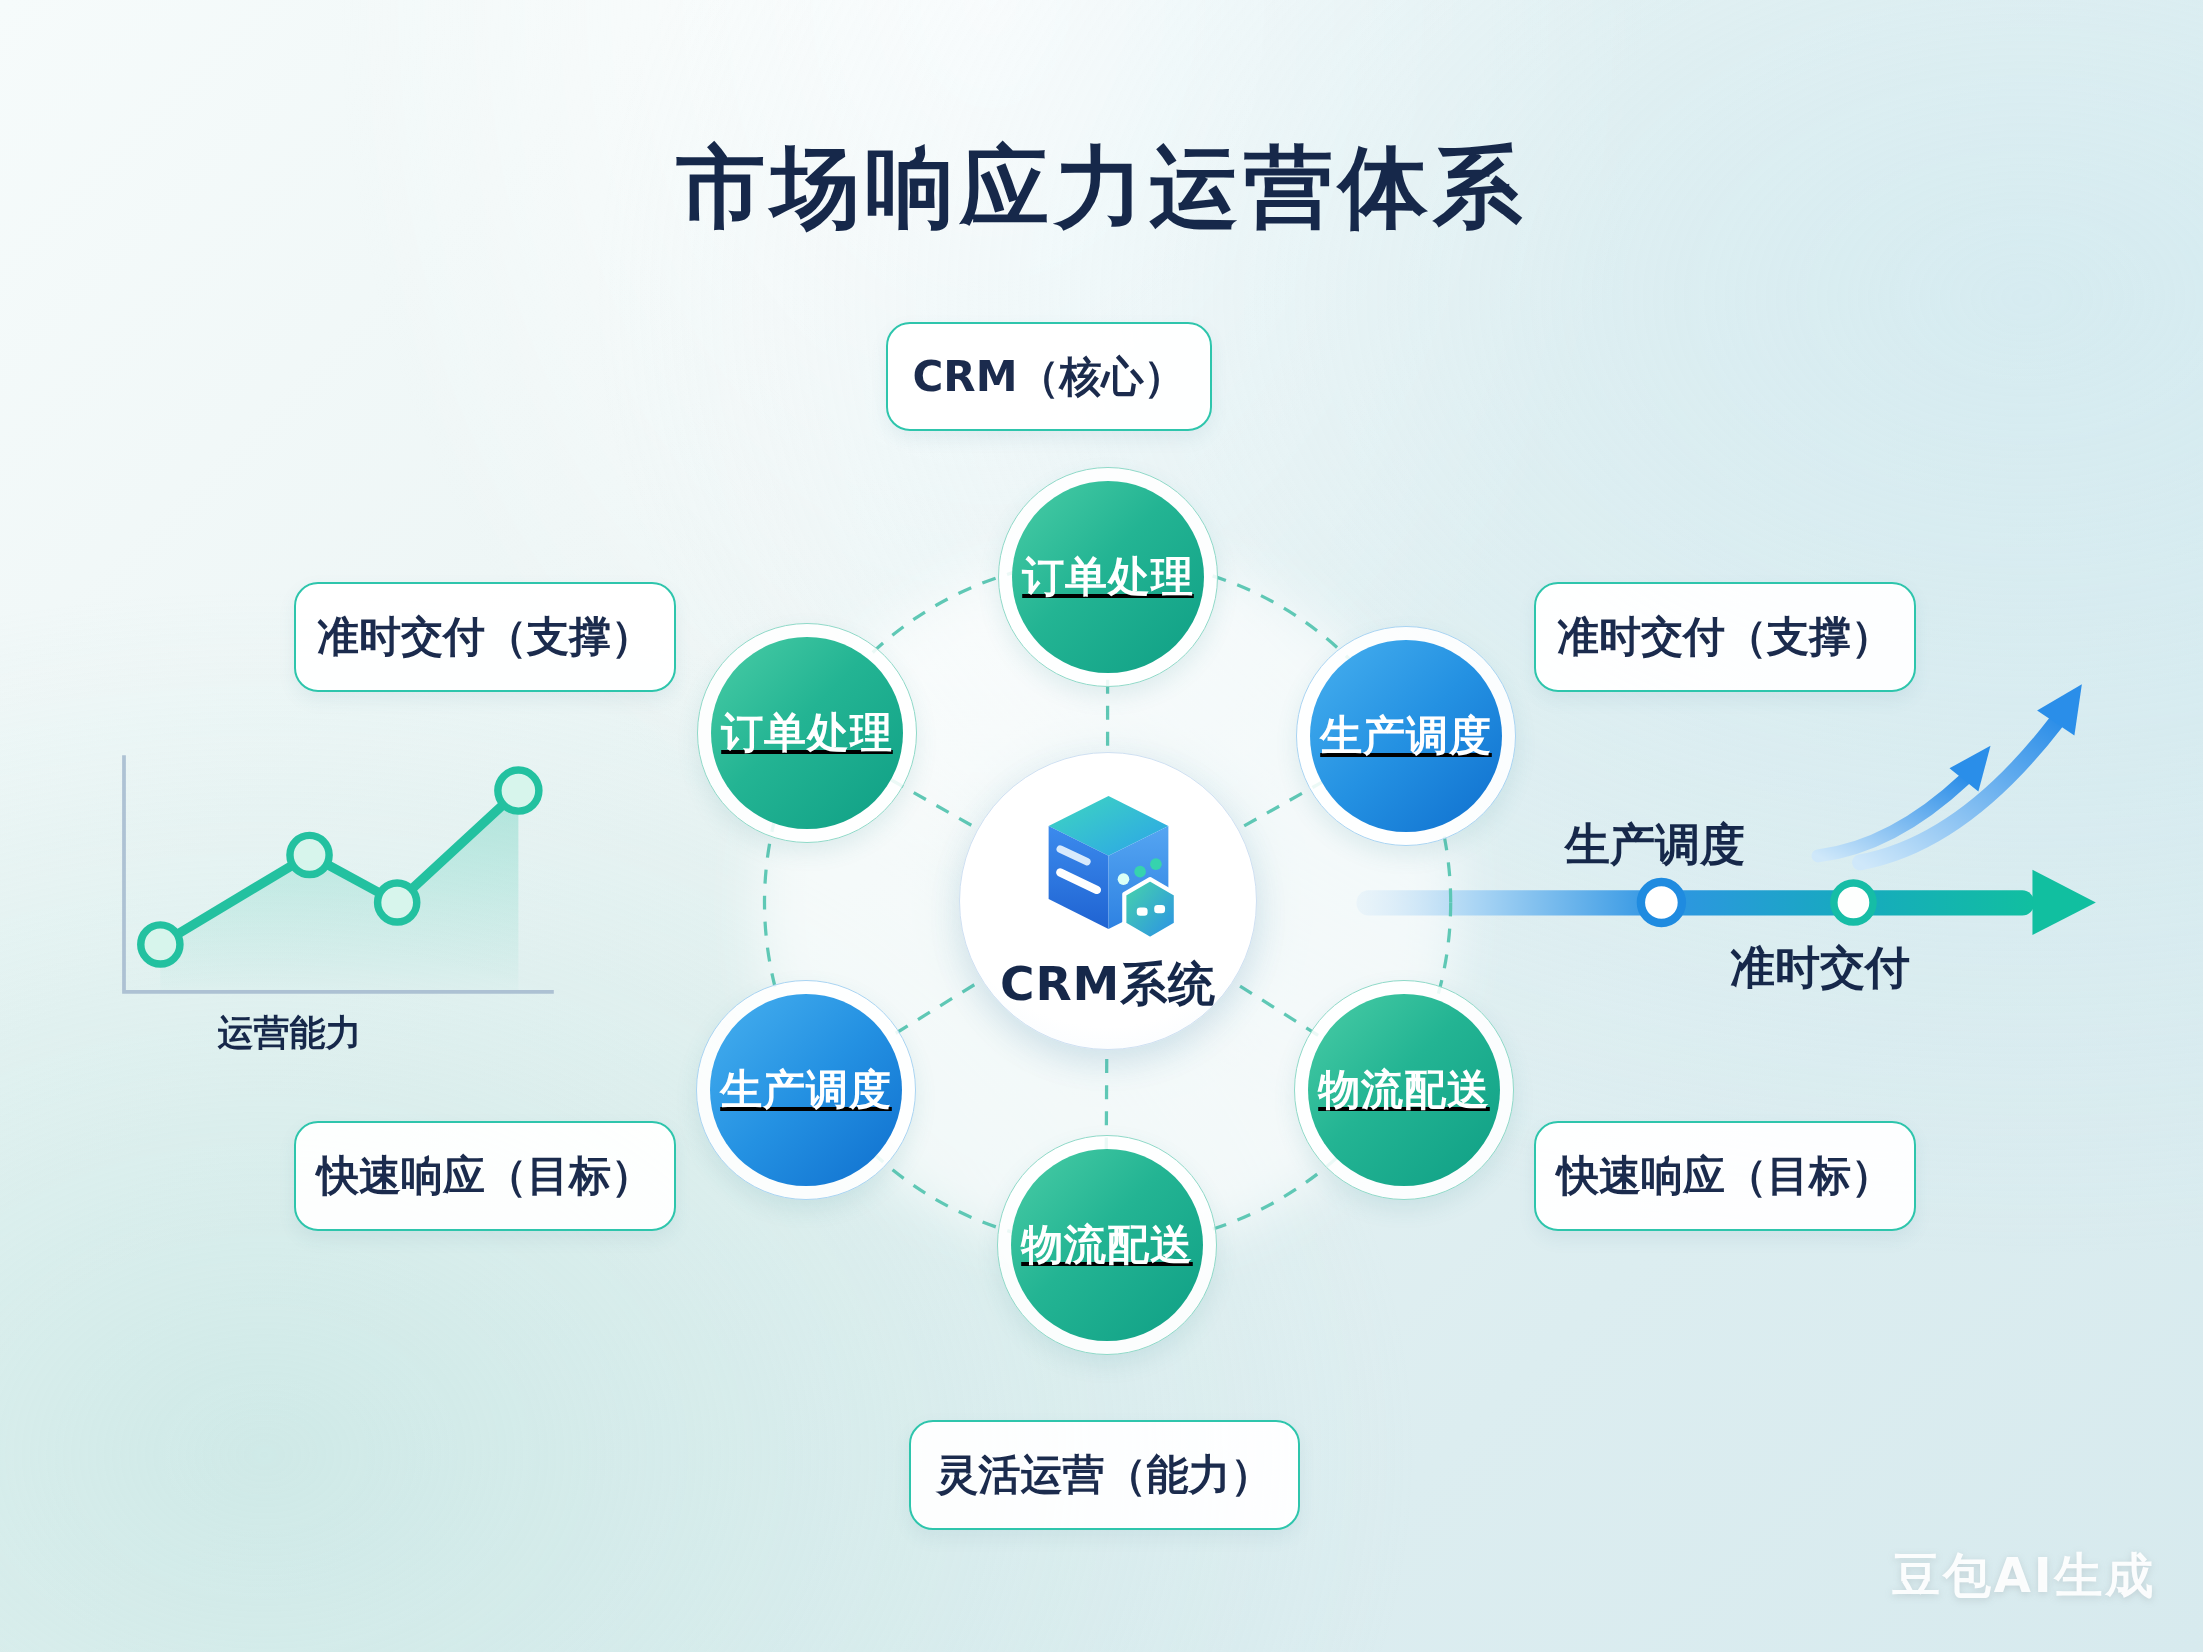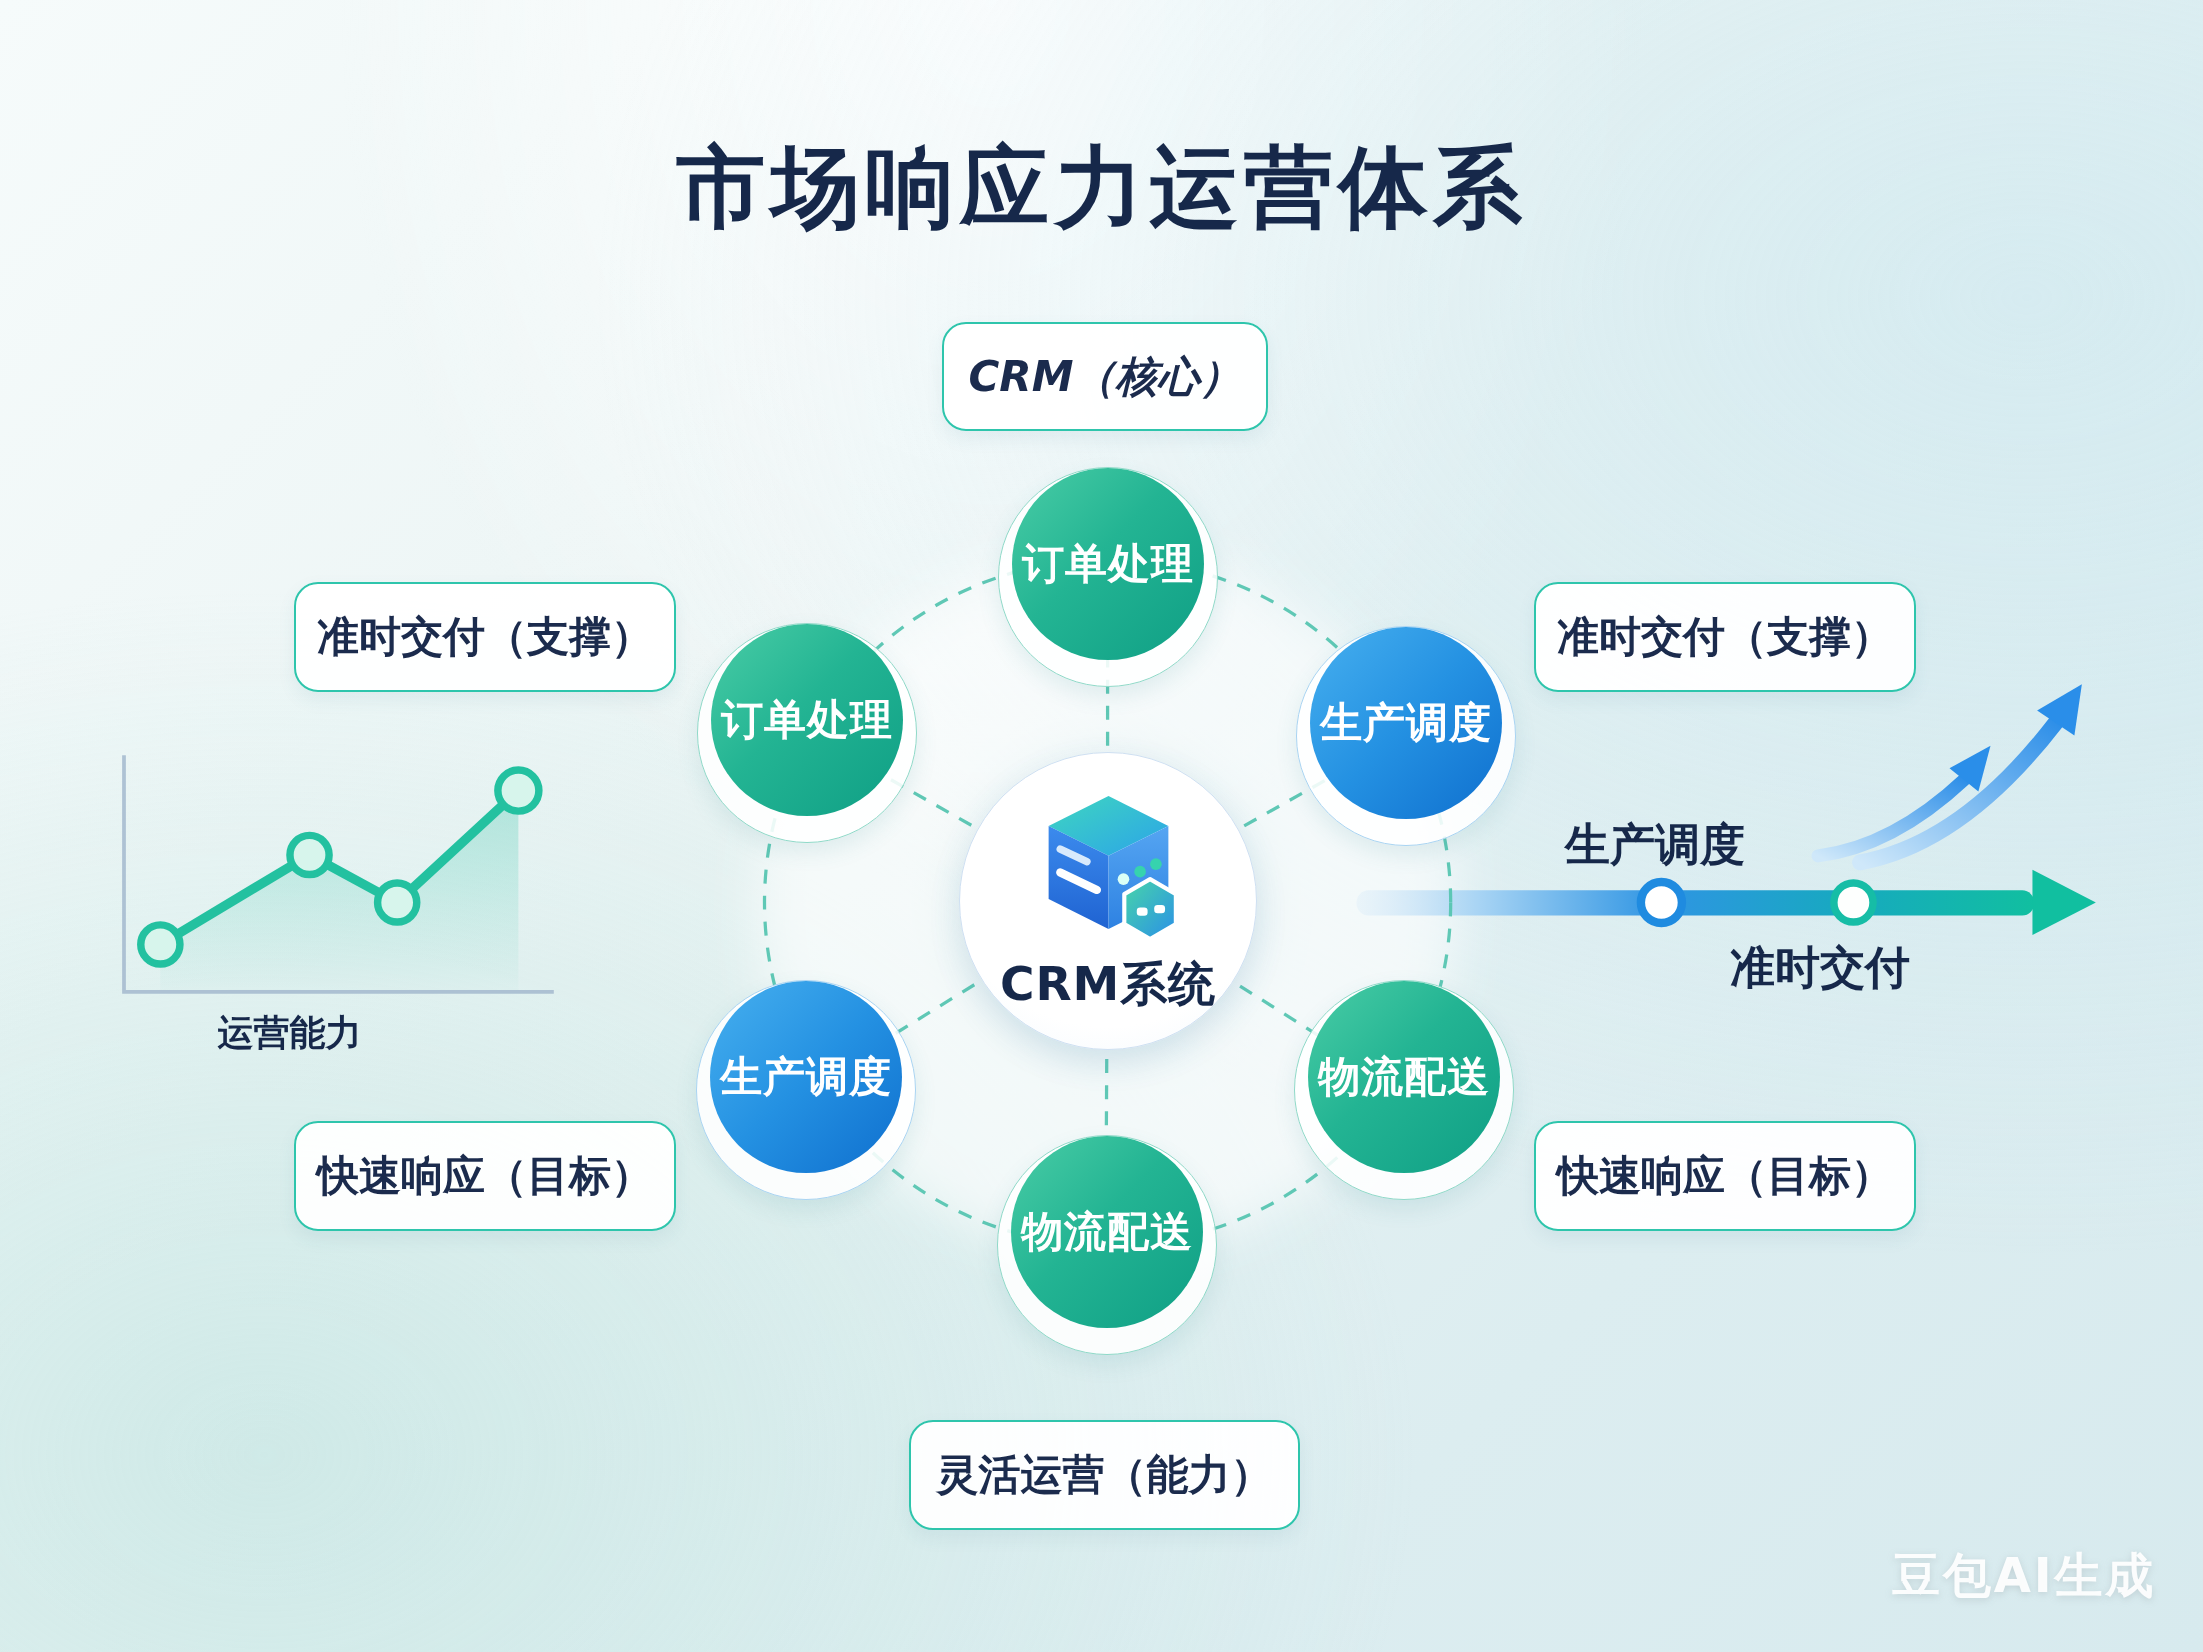--- a/index.html
+++ b/index.html
@@ -20,32 +20,33 @@
   .base-svg{left:0;top:0;z-index:1;}
   
   .callout{
     background:rgba(255,255,255,0.95);
     border:2.8px solid #2ec5ac;border-radius:24px;
     display:flex;align-items:center;justify-content:center;
     font-size:42px;font-weight:700;color:#1b2b4d;
     box-shadow:0 7.5px 18.6px rgba(50,120,140,0.08);
     z-index:4;white-space:nowrap;
   }
-  .co-top{left:942px;top:322px;width:322px;height:105px;font-style:italic;}
+  .co-top{left:886px;top:322px;width:322px;height:105px;}
   .co-left-up{left:294px;top:582px;width:378px;height:106px;}
   .co-left-low{left:294px;top:1121px;width:378px;height:106px;}
   .co-right-up{left:1534px;top:582px;width:378px;height:106px;}
   .co-right-low{left:1534px;top:1121px;width:378px;height:106px;}
   .co-bottom{left:909px;top:1380px;width:387px;height:106px;margin-top:40px;}
   
   .petal{
     width:218px;height:218px;border-radius:50%;z-index:2;
     background:rgba(255,255,255,0.88);
-    display:flex;align-items:flex-start;justify-content:center;
+    display:flex;align-items:center;justify-content:center;
     box-shadow:0 9.3px 22.4px rgba(60,140,150,0.12);
+    text-decoration:underline;
   }
   .petal.greenring{border:1.9px solid #8fd9c8;}
   .petal.bluering{border:1.9px solid #a9d4f2;}
   .petal-inner{
     width:192px;height:192px;border-radius:50%;
     display:flex;align-items:center;justify-content:center;
     font-size:42px;font-weight:700;color:#ffffff;letter-spacing:0.9px;
   }
   .petal-inner.green{background:linear-gradient(135deg,#4acda6 0%,#23b493 45%,#0f9f85 100%);}
   .petal-inner.blue{background:linear-gradient(135deg,#47b0ef 0%,#2491e2 50%,#0f6fce 100%);}

